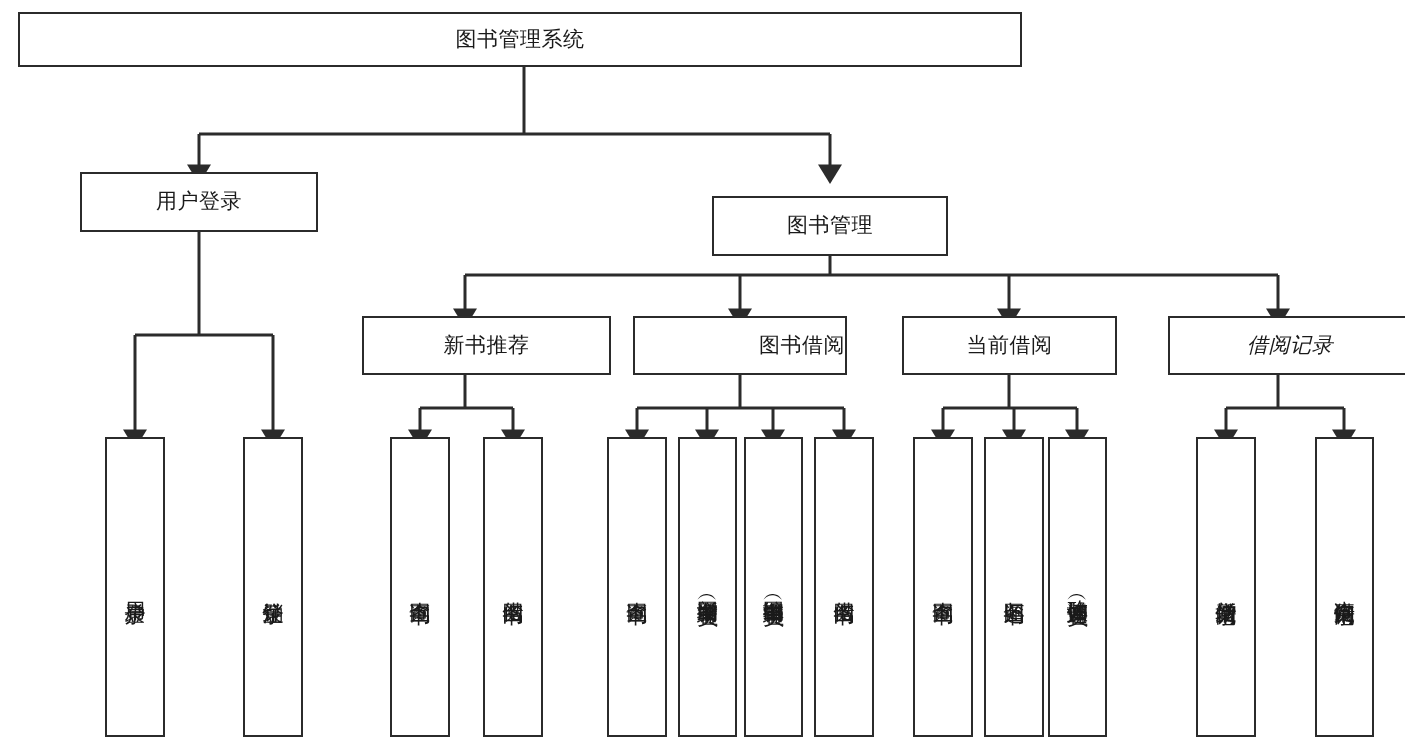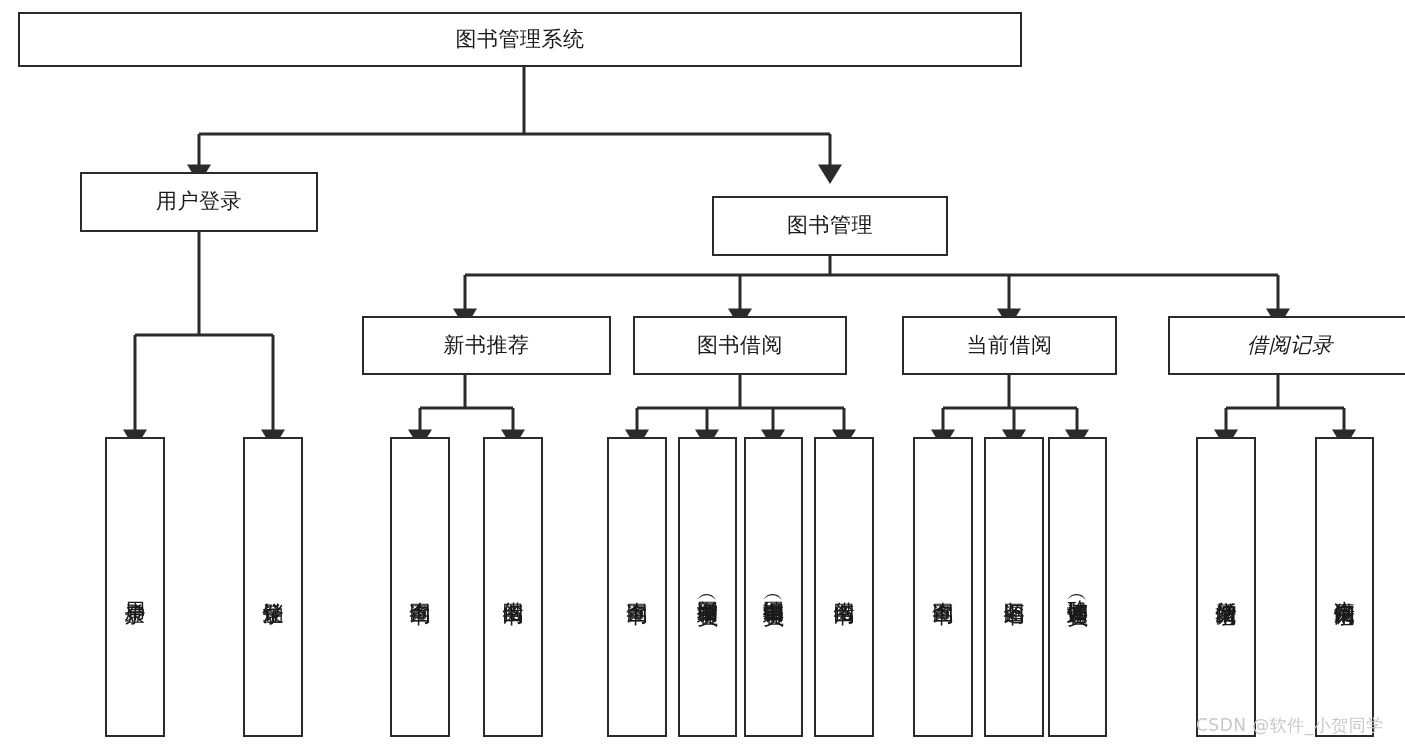--- a/index.html
+++ b/index.html
@@ -118,21 +118,21 @@
       </div>
       <div class="node h" style="left: 80px; top: 172px; width: 238px; height: 60px;">
         <span class="htext">用户登录</span>
       </div>
       <div class="node h" style="left: 712px; top: 172px; width: 236px; height: 60px; margin-top: 24px;">
         <span class="htext">图书管理</span>
       </div>
       <div class="node h" style="left: 362px; top: 316px; width: 249px; height: 59px;">
         <span class="htext">新书推荐</span>
       </div>
-      <div class="node h" style="left: 633px; top: 316px; width: 214px; height: 59px;">
+      <div class="node h" style="left: 633px; top: 316px; width: 214px; height: 59px; justify-content: flex-end;">
         <span class="htext">图书借阅</span>
       </div>
       <div class="node h" style="left: 902px; top: 316px; width: 215px; height: 59px;">
         <span class="htext">当前借阅</span>
       </div>
       <div class="node h" style="left: 1168px; top: 316px; width: 244px; height: 59px; font-style: italic;">
         <span class="htext">借阅记录</span>
       </div>
       <div class="node v" style="left: 105px; top: 437px; width: 60px; height: 300px;">
         <span class="vtext">用户登录</span>
@@ -168,15 +168,14 @@
         <span class="vtext">确认归还（管理员）</span>
       </div>
       <div class="node v" style="left: 1196px; top: 437px; width: 60px; height: 300px;">
         <span class="vtext">新增借阅记录</span>
       </div>
       <div class="node v" style="left: 1315px; top: 437px; width: 59px; height: 300px;">
         <span class="vtext">查询借阅记录</span>
       </div>
     </div>
 
-  <div class="watermark" style="left:1196px; top:714px;">CSDN @软件_小贺同学</div>
 
 </div>
 
 </body></html>

